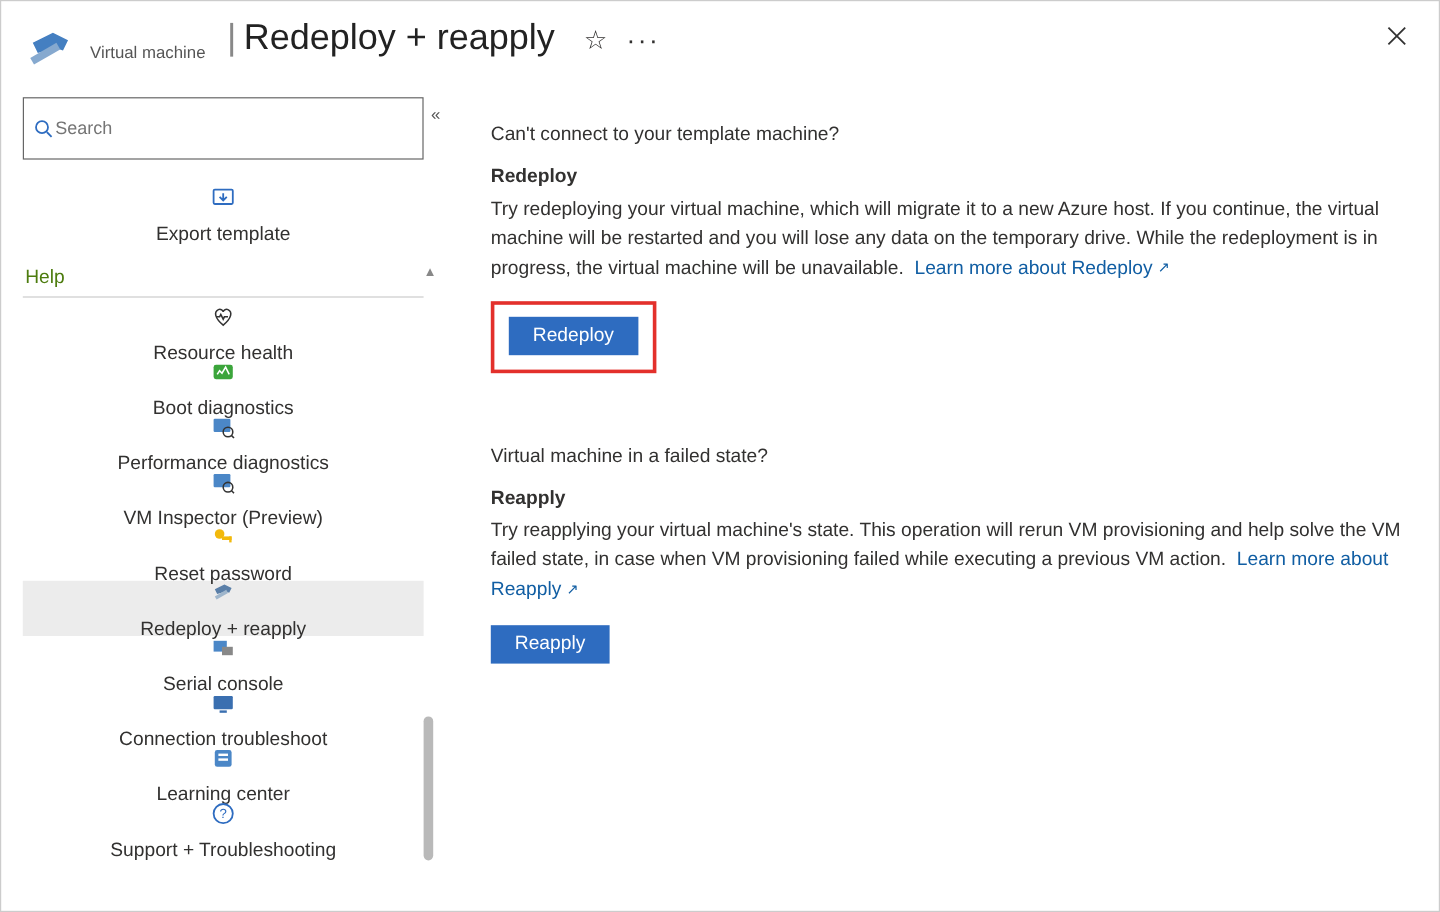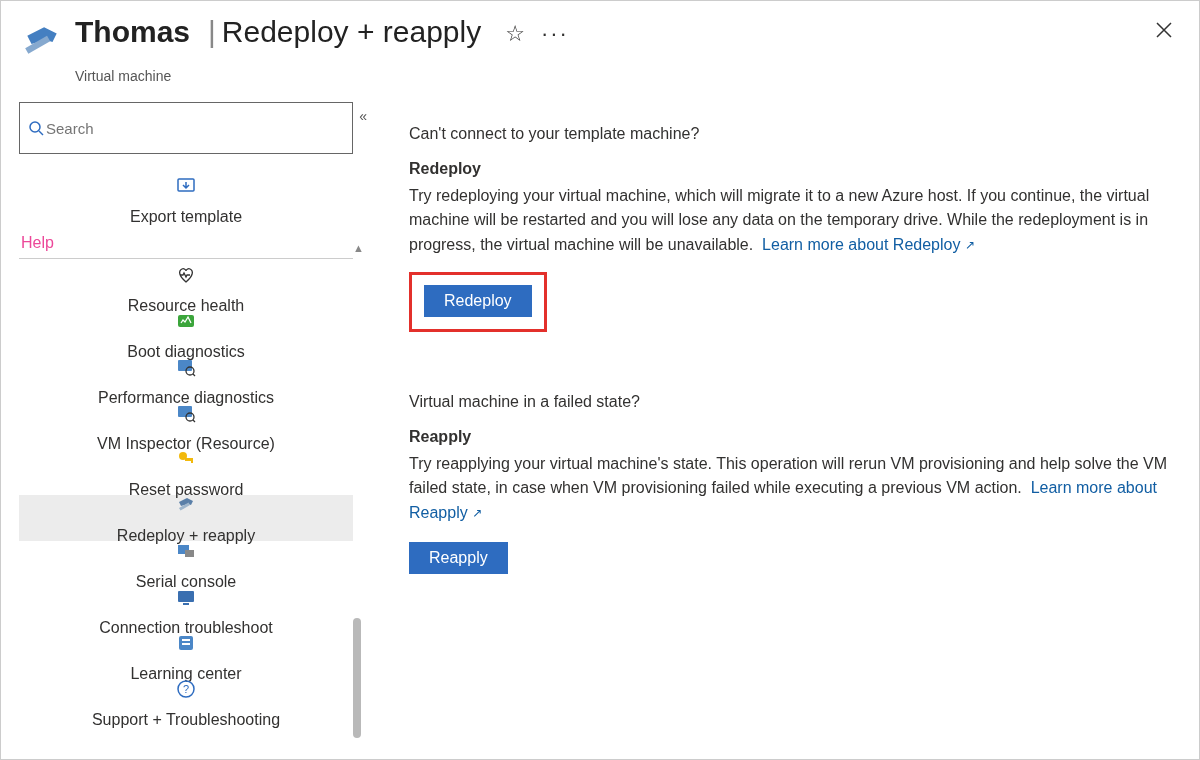--- a/index.html
+++ b/index.html
@@ -12,21 +12,21 @@
   .vmtype { font-size:14px; color:#555; margin-top:20px; }
   .page-title-sep { font-size:30px; color:#888; margin:0 6px 0 18px; font-weight:300;}
   .page-title { font-size:30px; color:#222; font-weight:400;}
   .header-icons { display:flex; align-items:center; margin-left:24px; gap:16px; margin-top:6px;}
   .close-x { position:absolute; top:18px; right:24px; cursor:pointer; }
   .body { display:flex; height:calc(100% - 72px); }
   .sidebar { width:360px; border-right:none; padding:10px 8px 0 18px; position:relative;}
   .searchwrap { display:flex; align-items:center; border:1px solid #666; height:52px; padding:0 8px; }
   .searchwrap input { border:none; outline:none; font-size:15px; flex:1; color:#444; }
   .collapse { position:absolute; top:16px; right:-6px; color:#555; cursor:pointer; font-size:14px;}
-  .section-title { font-size:16px; color:#ec4899; margin:12px 0 6px 2px; }
+  .section-title { font-size:16px; color:#4d7c0f; margin:22px 0 6px 2px; }
   .section-rule { height:1px; background:#ccc; margin:4px 0 6px 0; }
   .menu-item { display:flex; align-items:center; gap:12px; height:46px; padding:0 8px; font-size:16px; color:#323130; cursor:pointer;flex-direction:column; }
   .menu-item.selected { background:#ececec; }
   .menu-item .micon { width:20px; height:20px; flex:0 0 auto; }
   .scrollbar { position:absolute; right:-2px; width:12px; top:150px; bottom:10px; }
   .scrollbar .uparrow { position:absolute; top:0; left:2px; color:#888; font-size:11px;}
   .scrollbar .thumb { position:absolute; bottom:30px; width:8px; height:120px; background:#b9b9b9; border-radius:4px; left:2px;}
   .content { flex:1; padding:30px 28px 0 48px; overflow:auto; font-size:16px; color:#323130; line-height:1.55;}
   .q { margin-bottom:10px; }
   .h { font-weight:700; margin-top:8px; }
@@ -44,21 +44,20 @@
 <div class="frame">
 
   <div class="header">
     <div class="hammer-icon">
       <svg viewBox="0 0 40 40" width="42" height="42">
         <polygon points="6,14 22,6 34,12 30,20 24,18 10,22" fill="#447fc1"></polygon>
         <rect x="4" y="26" width="24" height="6" transform="rotate(-30 4 26)" fill="#86a9cf"></rect>
       </svg>
     </div>
     <div class="titleblock">
-      <div class="vmname">Thomas</div>
       <div class="vmtype">Virtual machine</div>
     </div>
     <div class="page-title-sep">|</div>
     <div class="page-title">Redeploy + reapply</div>
     <div class="header-icons">
       <span style="font-size:22px; cursor:pointer;">☆</span>
       <span style="font-size:22px; cursor:pointer; letter-spacing:2px;">···</span>
     </div>
     <div class="close-x">
       <svg width="22" height="22" viewBox="0 0 22 22">
@@ -121,21 +120,21 @@
         <span>Performance diagnostics</span>
       </div>
       <div class="menu-item">
         <span class="micon">
             <svg width="20" height="20" viewBox="0 0 20 20">
               <rect x="2" y="3" width="14" height="11" rx="1" fill="#4b87c7"></rect>
               <circle cx="14" cy="14" r="4" fill="none" stroke="#333" stroke-width="1.3"></circle>
               <line x1="17" y1="17" x2="19" y2="19" stroke="#333" stroke-width="1.3"></line>
             </svg>
           </span>
-        <span>VM Inspector (Resource)</span>
+        <span>VM Inspector (Preview)</span>
       </div>
       <div class="menu-item">
         <span class="micon">
             <svg width="20" height="20" viewBox="0 0 20 20">
               <circle cx="7" cy="7" r="4" fill="#f2b90c"></circle>
               <rect x="9" y="9" width="8" height="3" fill="#f2b90c"></rect>
               <rect x="15" y="9" width="2" height="5" fill="#f2b90c"></rect>
             </svg>
           </span>
         <span>Reset password</span>

